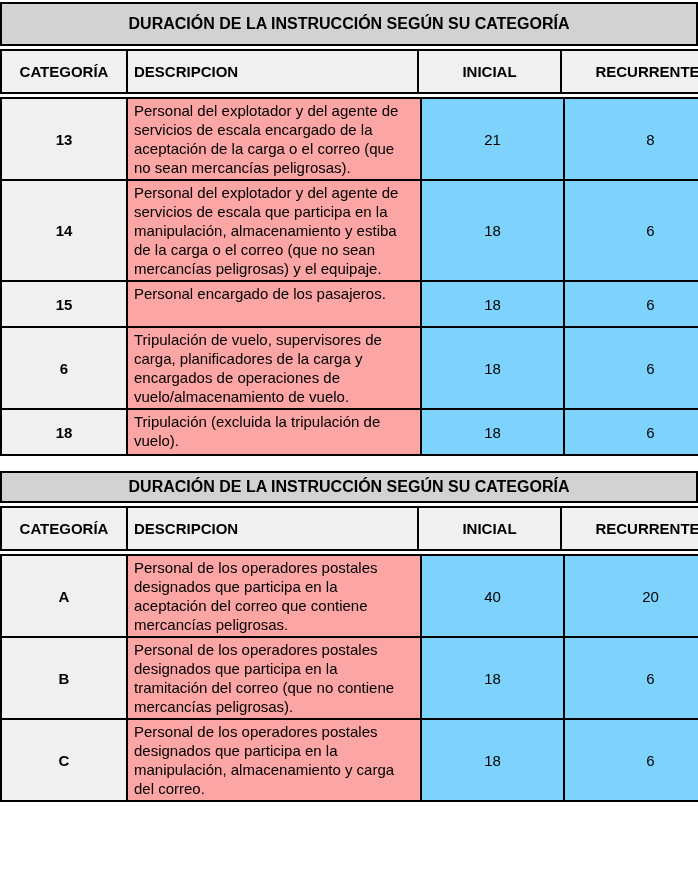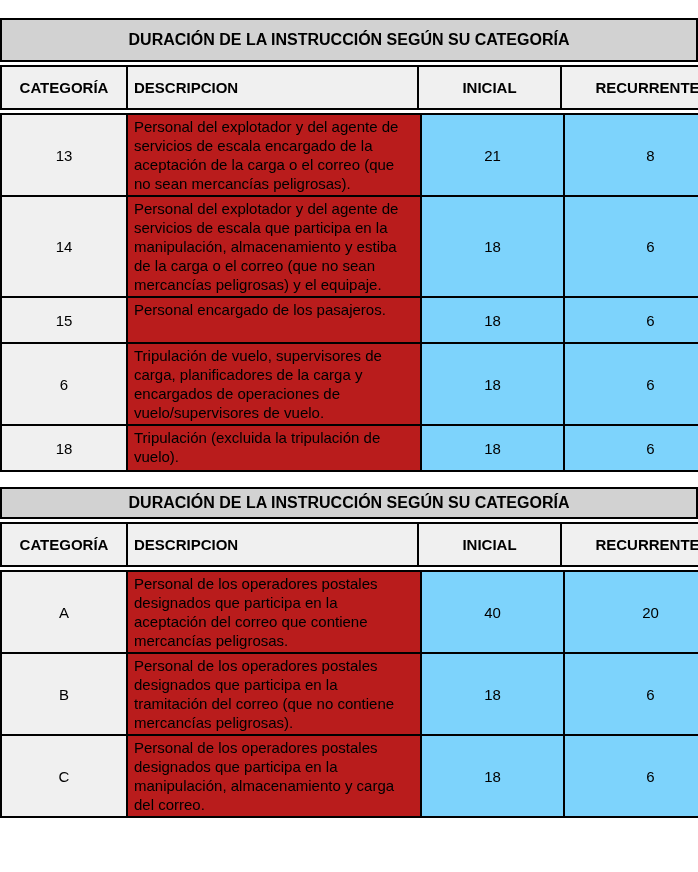--- a/index.html
+++ b/index.html
@@ -5,21 +5,21 @@
   html, body {
     margin: 0;
     padding: 0;
     background: #ffffff;
     width: 698px;
     font-family: "Liberation Sans", "DejaVu Sans", sans-serif;
     color: #000000;
   }
   .page {
     width: 698px;
-    padding-top: 18px;
+    padding-top: 2px;
     box-sizing: border-box;
   }
   .table-block { margin: 0 0 15px 0; }
   .table-block:last-child { margin-bottom: 0; }
 
   .title-bar {
     box-sizing: border-box;
     width: 698px;
     border: 2px solid #000000;
     background: #d2d2d2;
@@ -56,27 +56,27 @@
     padding: 11px 3px;
     margin-top: 48px;
   }
   .header-table td.hdr-desc {
     text-align: left;
     padding-left: 6px;
   }
 
   .body-table td.cat-cell {
     background: #f0f0f0;
-    font-weight: normal;
+    font-weight: bold;
     text-align: center;
     vertical-align: middle;
     padding: 2px 3px;
   }
   .body-table td.desc-cell {
-    background: #b91c1c;
+    background: #fca5a5;
     text-align: left;
     vertical-align: top;
     padding: 2px 6px 2px 6px;
   }
   .body-table td.num-cell {
     background: #7dd3fc;
     text-align: center;
     vertical-align: middle;
     padding: 2px 3px;
   }
@@ -117,21 +117,21 @@
         <td class="col-rec num-cell">6</td>
       </tr>
       <tr class="short-row">
         <td class="col-cat cat-cell">15</td>
         <td class="col-desc desc-cell">Personal encargado de los pasajeros.</td>
         <td class="col-ini num-cell">18</td>
         <td class="col-rec num-cell">6</td>
       </tr>
       <tr>
         <td class="col-cat cat-cell">6</td>
-        <td class="col-desc desc-cell">Tripulación de vuelo, supervisores de carga, planificadores de la carga y encargados de operaciones de vuelo/supervisores de vuelo.</td>
+        <td class="col-desc desc-cell">Tripulación de vuelo, supervisores de carga, planificadores de la carga y encargados de operaciones de vuelo/almacenamiento de vuelo.</td>
         <td class="col-ini num-cell">18</td>
         <td class="col-rec num-cell">6</td>
       </tr>
       <tr class="short-row">
         <td class="col-cat cat-cell">18</td>
         <td class="col-desc desc-cell">Tripulación (excluida la tripulación de vuelo).</td>
         <td class="col-ini num-cell">18</td>
         <td class="col-rec num-cell">6</td>
       </tr>
     </tbody>

